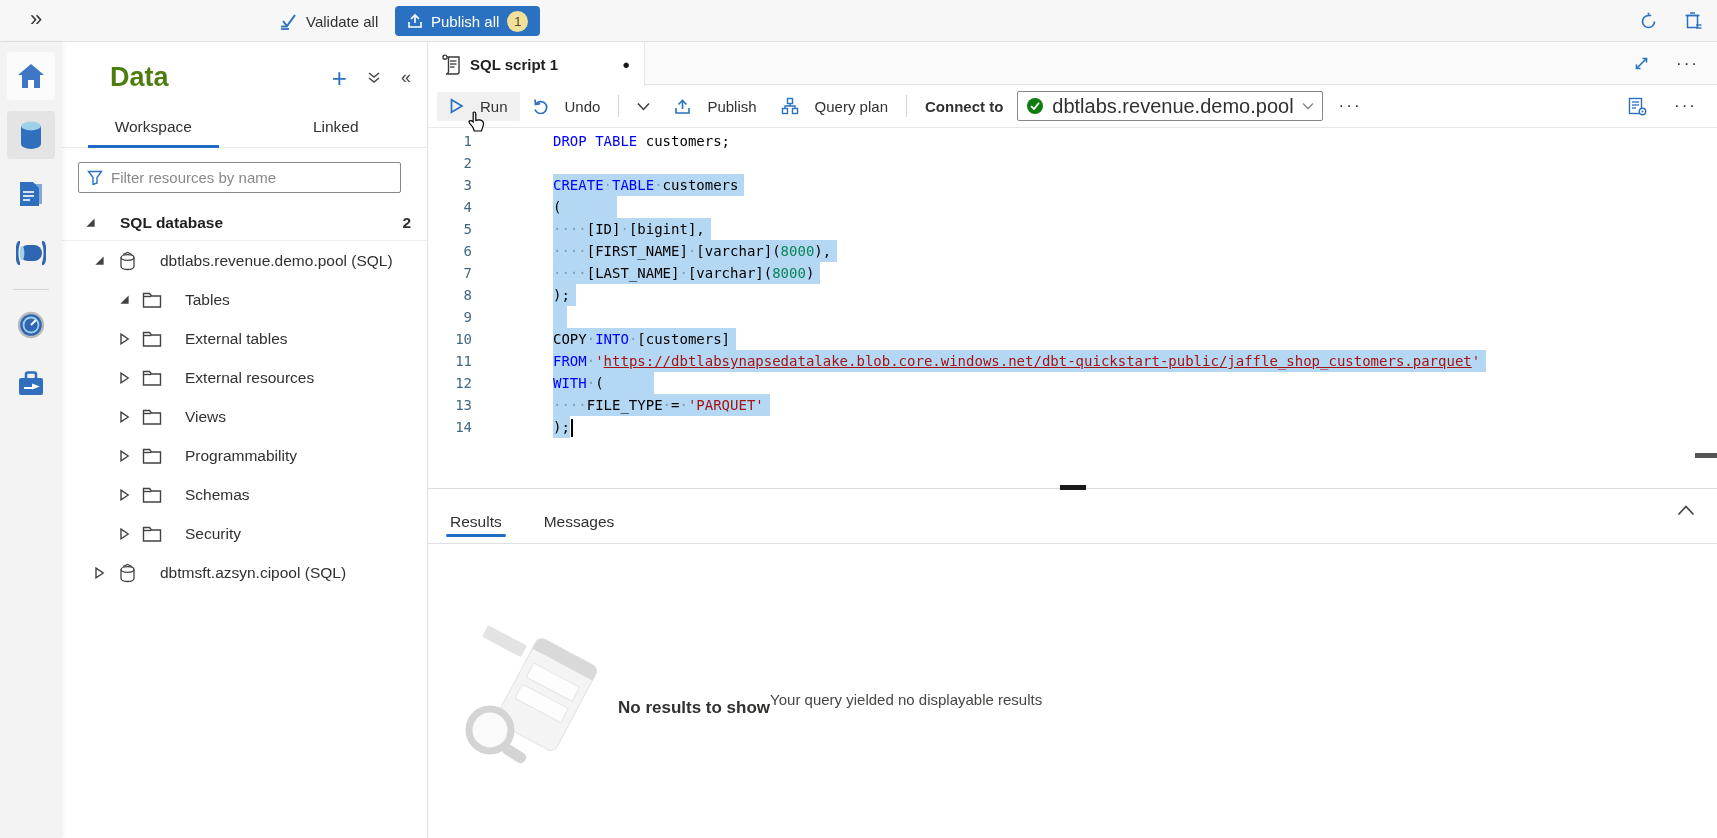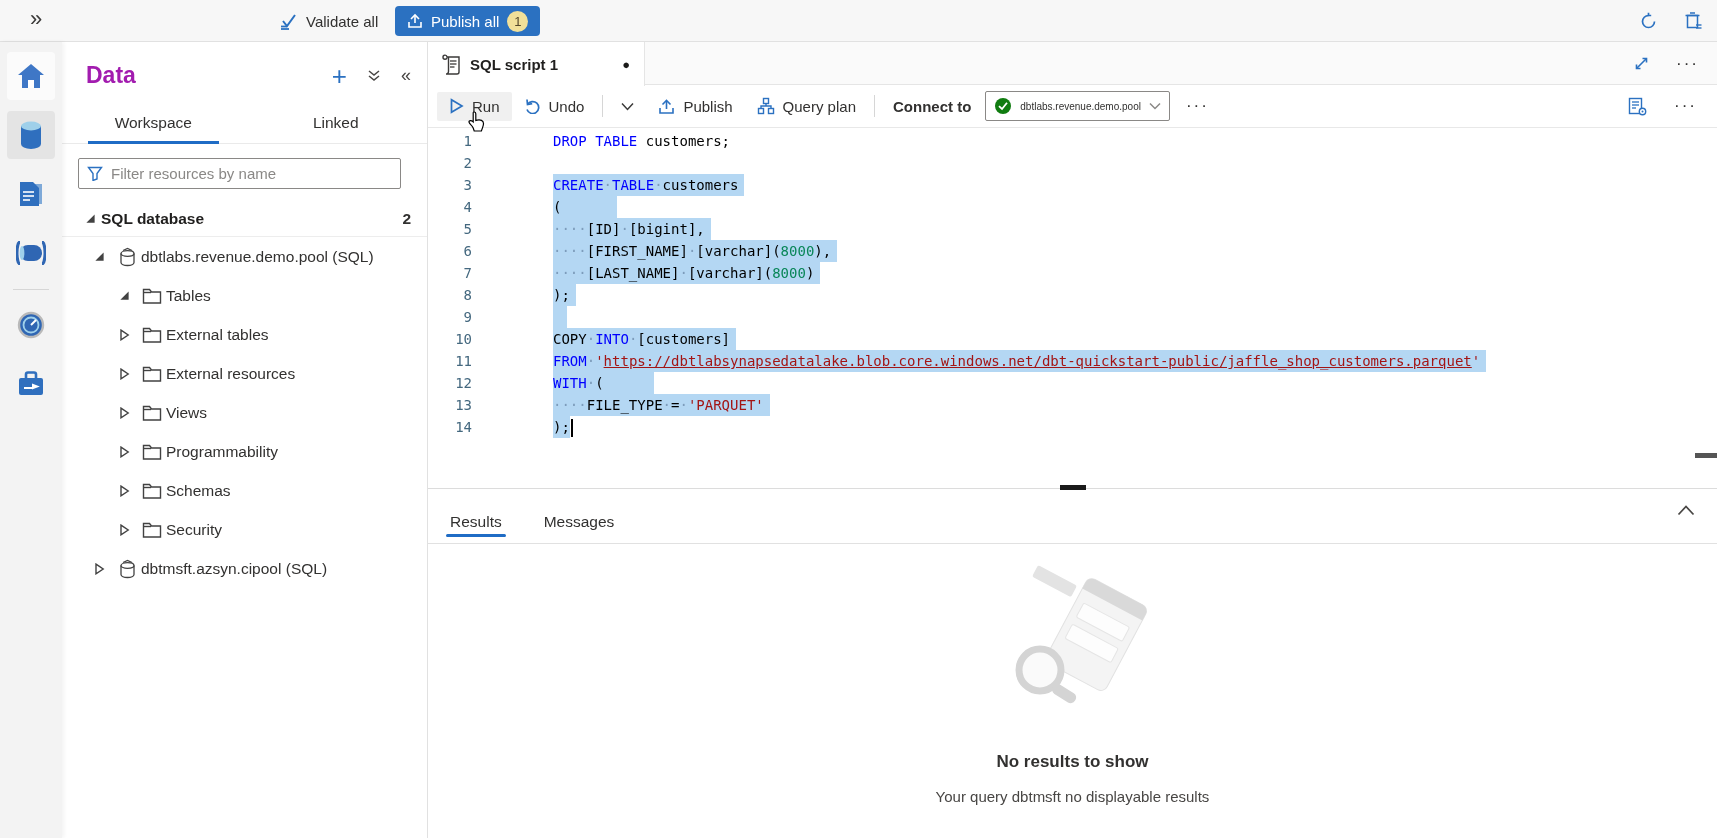--- a/index.html
+++ b/index.html
@@ -25,55 +25,55 @@
   .rail { position:absolute; left:0; top:42px; width:62px; bottom:0; background:#f3f3f3;
     box-shadow:2px 0 4px rgba(0,0,0,.05); z-index:3; display:flex; flex-direction:column; align-items:center; }
   .rail-item { width:48px; height:48px; margin-top:11px; border-radius:4px; display:flex; align-items:center; justify-content:center; cursor:pointer; }
   .rail-item:first-child { margin-top:10px; background:#fbfbfb; }
   .rail-item.selected { background:#e4e4e4; }
   .rail-sep { width:36px; border-top:1px solid #d6d6d6; margin-top:12px; }
 
   
   .sidebar { position:absolute; left:62px; top:42px; width:366px; bottom:0; background:#fff; border-right:1px solid #e1e1e1; }
   .sb-head { display:flex; align-items:center; padding:20px 16px 0 24px; }
-  .sb-title { font-size:23px; font-weight:700; color:#a21caf; }
+  .sb-title { font-size:27px; font-weight:700; color:#4d7c0f;margin-left:24px; }
   .sb-actions { margin-left:auto; display:flex; align-items:center; gap:20px; }
   .sb-plus { color:#2b71c1; font-size:26px; font-weight:400; line-height:1; cursor:pointer; }
   .sb-glyph { color:#484644; font-size:18px; cursor:pointer; }
   .sb-tabs { display:flex; margin-top:16px; }
   .sb-tab { flex:1; text-align:center; font-size:15.5px; padding:9px 0 11px; color:#323130; cursor:pointer; position:relative; border-bottom:1px solid #eaeaea; }
   .sb-tab.active::after { content:""; position:absolute; left:14%; right:14%; bottom:-1px; border-bottom:3px solid #1f6cc5; }
   .filter-wrap { margin:14px 26px 0 16px; height:31px; border:1px solid #8a8886; border-radius:2px;
     display:flex; align-items:center; padding:0 8px; gap:8px; background:#fff; }
   .filter-wrap input { border:none; outline:none; flex:1; font-size:15px; color:#323130; font-family:"Liberation Sans",sans-serif; }
   .filter-wrap input::placeholder { color:#8a8886; }
   .tree { margin-top:12px; }
   .tree-row { display:flex; align-items:center; height:39px; cursor:pointer; font-size:15.5px; color:#323130; padding-right:16px; }
   .tree-row.root { height:36px; border-bottom:1px solid #ededed; font-weight:700; color:#201f1e; }
   .tree-caret { width:16px; display:flex; justify-content:center; }
   .tree-ic { width:22px; display:flex; justify-content:center; margin-left:9px; }
-  .tree-label { margin-left:3px; white-space:nowrap; }
+  .tree-label { margin-left:22px; white-space:nowrap; }
   .tree-count { margin-left:auto; color:#323130; font-weight:700; }
 
   
   .main { position:absolute; left:428px; top:42px; right:0; bottom:0; background:#fff; display:flex; flex-direction:column; }
   .tabrow { height:43px; background:#fafafa; border-bottom:1px solid #e5e5e5; position:relative; display:flex; }
   .doc-tab { width:217px; background:#fff; border-right:1px solid #e5e5e5; height:44px; display:flex; align-items:center;
     padding:0 14px; gap:9px; font-size:15px; font-weight:700; color:#201f1e; cursor:pointer; z-index:2; }
   .dirty { margin-left:auto; font-size:13px; color:#1b1a19; }
   .tabrow-right { position:absolute; right:18px; top:0; height:43px; display:flex; align-items:center; gap:26px; }
 
   .toolbar { height:43px; border-bottom:1px solid #e8e8e8; display:flex; align-items:center; padding-left:9px; font-size:15px; }
-  .tb-btn { display:flex; align-items:center; gap:8px; padding:6px 12px; border-radius:2px; cursor:pointer; color:#323130; }
+  .tb-btn { display:flex; align-items:center; gap:16px; padding:6px 12px; border-radius:2px; cursor:pointer; color:#323130; }
   .tb-btn.hover { background:#f0f0f0; }
   .tb-sep { width:1px; height:22px; background:#d6d6d6; margin:0 6px; }
   .connect-label { font-weight:700; margin:0 14px 0 12px; }
   .pool-select { height:30px; border:1px solid #8a8886; border-radius:2px; background:#fff; display:flex;
     align-items:center; gap:8px; padding:0 8px; cursor:pointer; }
-  .pool-select .txt { font-size:10px; color:#323130; }
+  .pool-select .txt { font-size:20px; color:#323130; }
   .more-dots { color:#323130; font-size:17px; letter-spacing:2px; cursor:pointer; }
   .toolbar-right { margin-left:auto; display:flex; align-items:center; gap:26px; padding-right:20px; }
 
   
   .editor { height:360px; position:relative; font-family:"DejaVu Sans Mono","Liberation Mono",monospace; font-size:14px; overflow:hidden; }
   .code { padding-top:2px; }
   .cl { position:relative; height:22px; line-height:22px; white-space:pre; }
   .ln { position:absolute; left:0; top:0; width:44px; text-align:right; color:#44687f; }
   .lc { margin-left:125px; display:inline-block; }
   .lc.sel { background:#b4d7f3; }
@@ -84,21 +84,21 @@
   .vthumb { position:absolute; right:0; bottom:30px; width:22px; height:5px; background:#555; }
 
   
   .splitline { position:relative; border-top:1px solid #dcdcdc; }
   .split-handle { position:absolute; left:50%; top:-4px; width:26px; height:5px; background:#1a1a1a; transform:translateX(-50%); cursor:row-resize; }
   .results-head { height:55px; display:flex; align-items:flex-end; padding:0 18px; border-bottom:1px solid #e1e1e1; position:relative; }
   .res-tab { font-size:15.5px; color:#323130; padding:0 4px 12px; margin-right:34px; cursor:pointer; position:relative; }
   .res-tab.active { font-weight:400;margin-top:44px; }
   .res-tab.active::after { content:""; position:absolute; left:0; right:0; bottom:6px; border-bottom:3px solid #1f6cc5; border-radius:2px; }
   .res-collapse { position:absolute; right:22px; top:16px; cursor:pointer; }
-  .results-body { flex:1; display:flex; flex-direction:column; align-items:center; background:#fff; }
+  .results-body { flex:1; display:flex; flex-direction:row; align-items:center; background:#fff; }
   .empty-title { font-size:17px; font-weight:700; color:#323130; margin-top:34px; }
   .empty-sub { font-size:15px; color:#484644; margin-top:16px; }
   .statusbar { height:35px; background:#f2f2f2; border-top:1px solid #e3e3e3; display:flex; align-items:center; gap:10px; padding-left:22px; font-size:15px; color:#323130; }
 
   .cursor-hand { position:absolute; left:466px; top:110px; z-index:9; pointer-events:none; }
   svg { display:block; }
 </style>
 </head>
 <body>
 
@@ -496,21 +496,21 @@
             <rect x="80" y="18" width="68" height="96" rx="7" fill="#f4f4f4" stroke="#e2e2e2"></rect>
             <path d="M80 25 a7 7 0 0 1 7 -7 h54 a7 7 0 0 1 7 7 v7 H80 z" fill="#d9d9d9"></path>
             <rect x="88" y="44" width="52" height="16" rx="2" fill="#fdfdfd" stroke="#e5e5e5"></rect>
             <rect x="88" y="68" width="52" height="16" rx="2" fill="#fdfdfd" stroke="#e5e5e5"></rect>
           </g>
           <circle cx="62" cy="112" r="21" fill="#fafafa" stroke="#d4d4d4" stroke-width="7"></circle>
           <rect x="78" y="124" width="26" height="11" rx="5" fill="#d4d4d4" transform="rotate(32 78 124)"></rect>
         </svg>
       </div>
       <div class="empty-title">No results to show</div>
-      <div class="empty-sub">Your query dbtmsft no displayable results</div>
+      <div class="empty-sub">Your query yielded no displayable results</div>
     </div>
 
   </div>
 
   <div class="cursor-hand">
     <svg width="22" height="24" viewBox="0 0 22 24">
         <path d="M8 2c1 0 1.8.8 1.8 1.8v6.6l1.4-.3c3-.7 6.3.3 6.3 3.5 0 1.1-.3 2.2-.7 3.3L15.4 21H8.2l-1-3c-.4-1.1-1.4-2.2-2.5-3.3-1.2-1.2-2.3-2.4-1.5-3.5.7-1 2.3-.7 3.3.1l.7.6V3.8C7.2 2.8 7 2 8 2z" fill="#fff" stroke="#000" stroke-width="1.2"></path>
       </svg>
   </div>
 </div>

